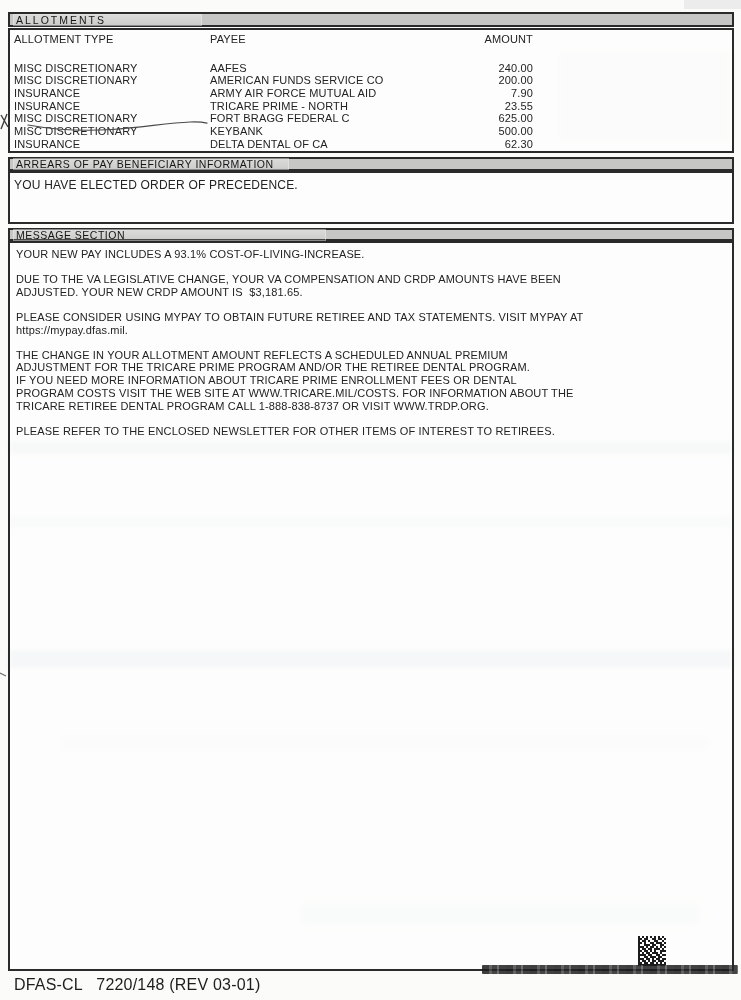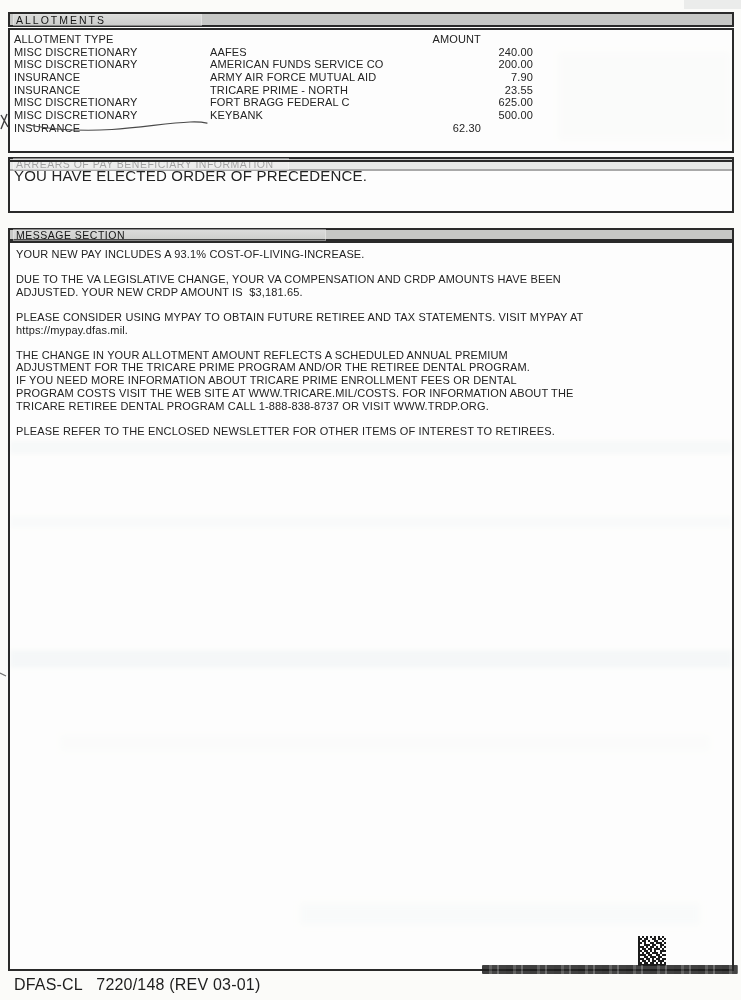--- a/index.html
+++ b/index.html
@@ -24,29 +24,29 @@
   }
   .bodybox{
     position:absolute;left:8px;width:726px;box-sizing:border-box;
     background:rgba(255,255,255,.6);border:2px solid #2a2a2a;
   }
   #bar-allotments{top:12px;height:15px;}
   #bar-allotments .bar-label{letter-spacing:2px;padding-right:95px;}
   #body-allotments{top:28px;height:125px;padding:3px 4px;}
   #bar-arrears{top:157px;height:14px;letter-spacing:.5px;}
   #bar-arrears .bar-label{padding-right:14px;}
-  #body-arrears{top:160px;height:53px;padding:5px 4px;font-size:15px;letter-spacing:.2px;}
+  #body-arrears{top:171px;height:53px;padding:5px 4px;font-size:12px;letter-spacing:.2px;}
   #bar-messages{top:228px;height:13px;letter-spacing:.5px;}
   #bar-messages .bar-label{padding-right:200px;text-align:center;}
   #body-messages{top:241px;height:730px;padding:5px 6px;}
   
   .a-row{display:grid;grid-template-columns:196px 271px 52px;
     font-size:11px;line-height:12.65px;letter-spacing:.15px;}
   .a-row .amt{text-align:right;}
-  .a-head{}
+  .a-head{margin-bottom:16px;}
   
   .msg-p{font-size:11px;line-height:12.9px;letter-spacing:.15px;
     white-space:pre-wrap;margin:0 0 12px 0;}
   
   .footer{position:absolute;left:14px;top:976px;font-size:16px;
     letter-spacing:.2px;white-space:pre;color:#1e1e1e;}
   
   .barcode{position:absolute;left:638px;top:936px;width:28px;height:30px;}
   
   .smudge{
@@ -79,20 +79,21 @@
   <div class="ghost g5"></div>
   <div class="ghost g6"></div>
   <div class="ghost g7"></div>
 
   <div class="bar" id="bar-allotments">
     <span class="bar-label">ALLOTMENTS</span>
   </div>
   <div class="bodybox" id="body-allotments">
     <div class="a-row a-head">
       <span>ALLOTMENT TYPE</span>
+      <span>PAYEE</span>
       <span class="amt">AMOUNT</span>
     </div>
     <div id="allotment-rows">
         <div class="a-row">
           <span>MISC DISCRETIONARY</span>
           <span>AAFES</span>
           <span class="amt">240.00</span>
         </div>
         <div class="a-row">
           <span>MISC DISCRETIONARY</span>
@@ -114,20 +115,21 @@
           <span>FORT BRAGG FEDERAL C</span>
           <span class="amt">625.00</span>
         </div>
         <div class="a-row">
           <span>MISC DISCRETIONARY</span>
           <span>KEYBANK</span>
           <span class="amt">500.00</span>
         </div>
         <div class="a-row">
           <span>INSURANCE</span>
+          <span>DELTA DENTAL OF CA</span>
           <span class="amt">62.30</span>
         </div>
       </div>
   </div>
 
   <div class="bar" id="bar-arrears">
     <span class="bar-label">ARREARS OF PAY BENEFICIARY INFORMATION</span>
   </div>
   <div class="bodybox" id="body-arrears">
     <span>YOU HAVE ELECTED ORDER OF PRECEDENCE.</span>

